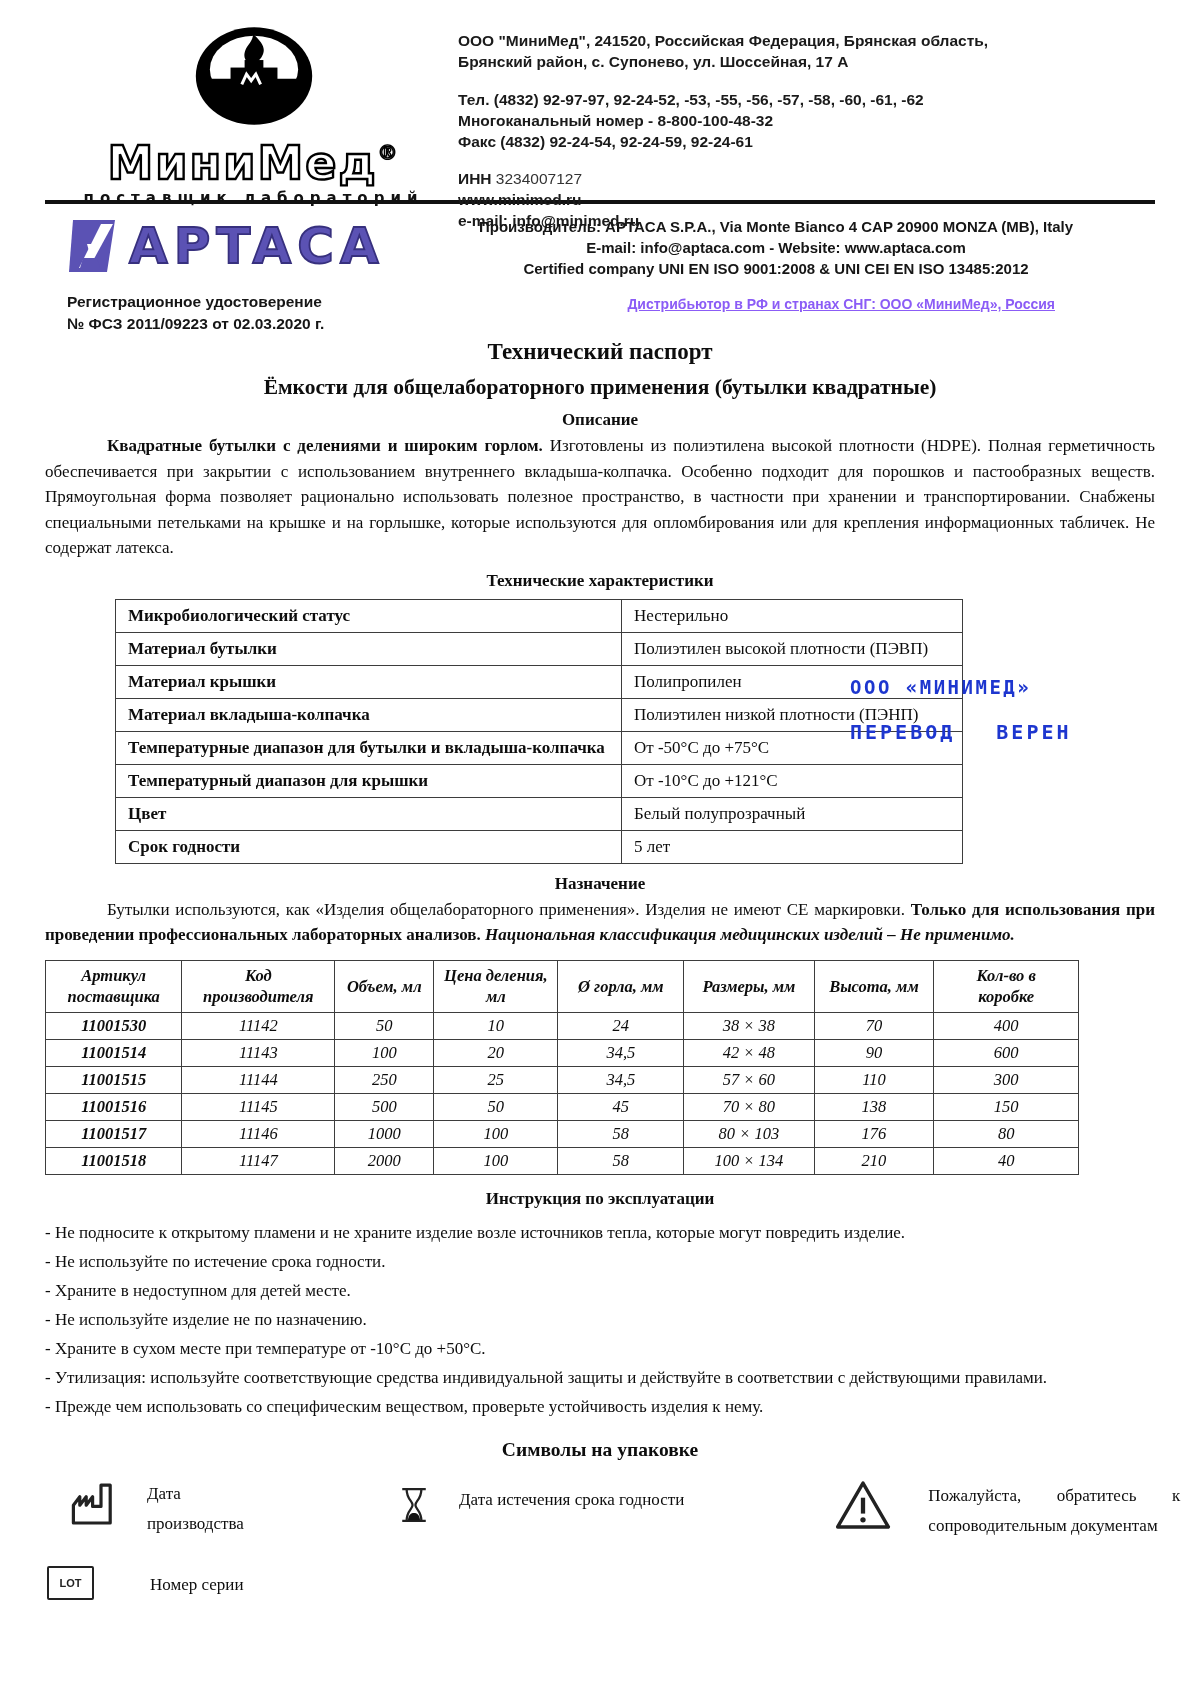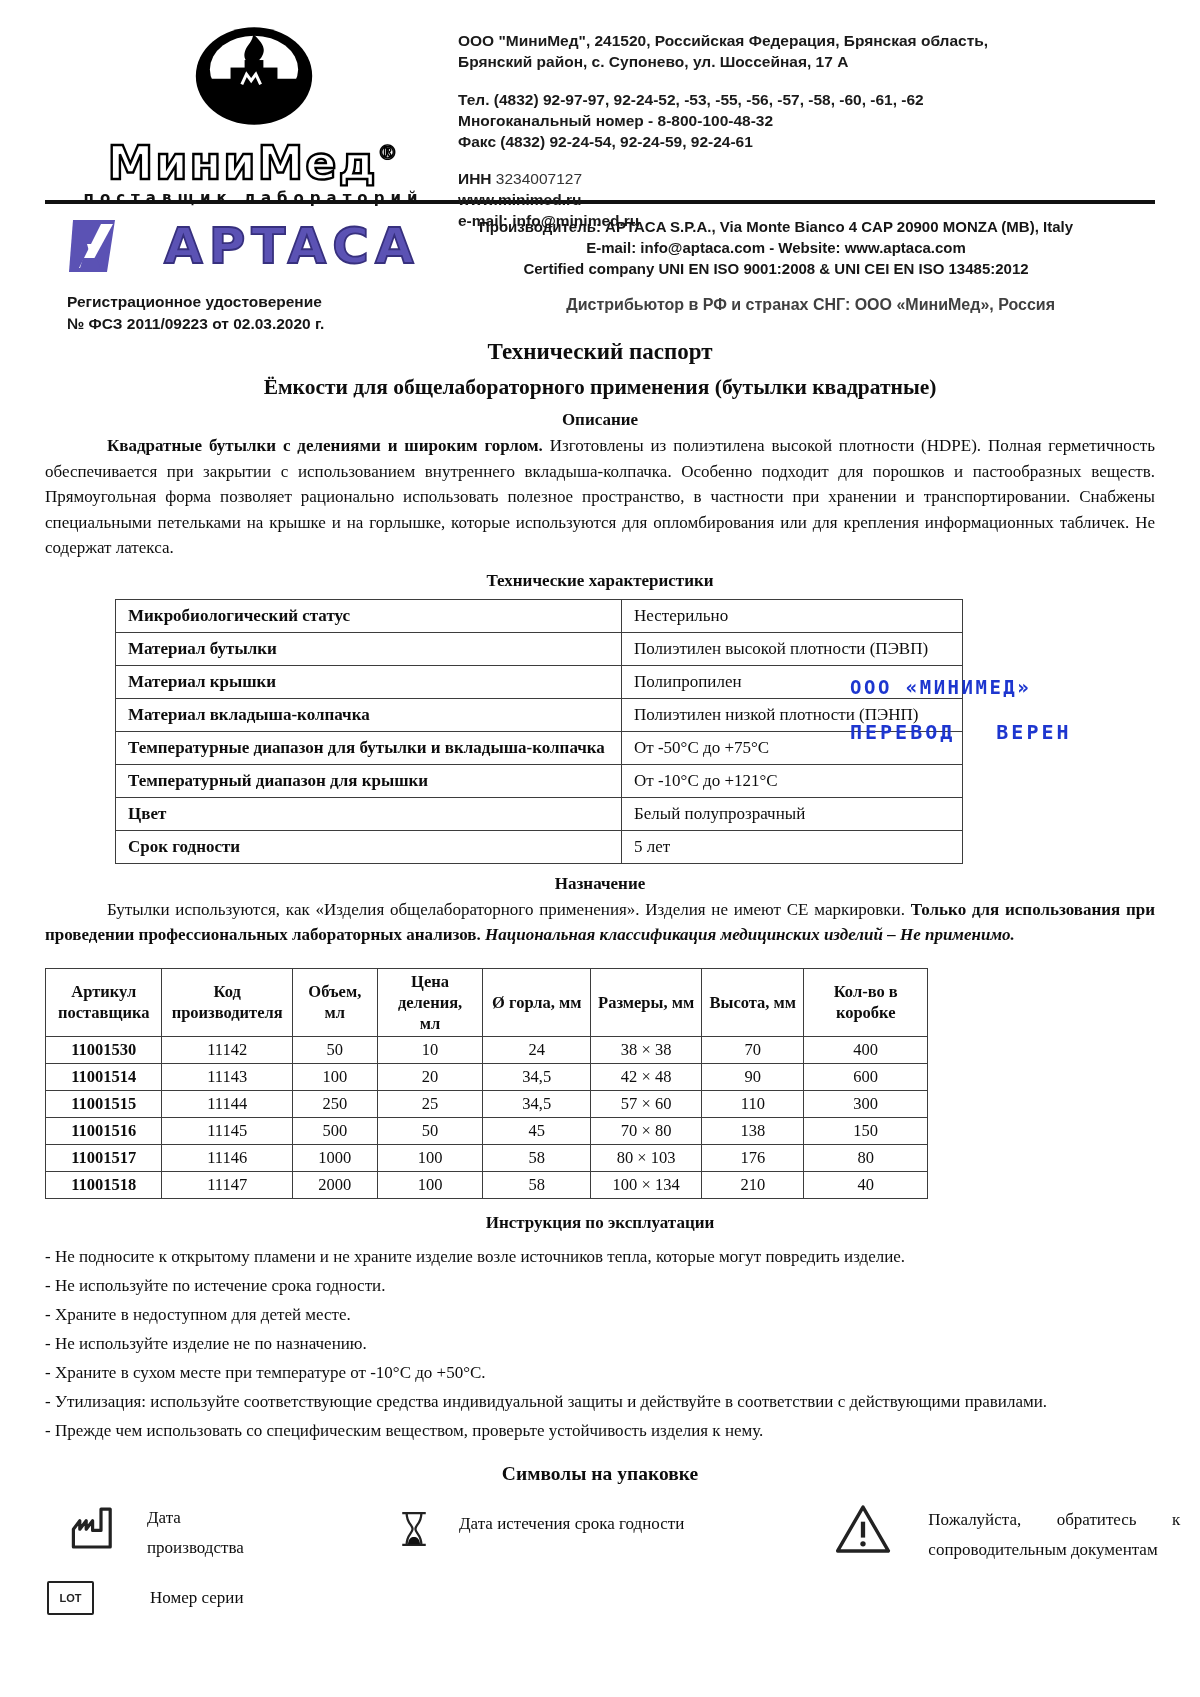--- a/index.html
+++ b/index.html
@@ -14,49 +14,49 @@
   .mm-tagline { margin-top:6px; font-family:"DejaVu Sans",sans-serif; font-weight:bold; font-size:15px; letter-spacing:6px; color:#111; }
   .mm-contact { width:575px; margin-left:18px; padding-top:6px; font-family:"Liberation Sans","DejaVu Sans",sans-serif; font-weight:bold; font-size:15.5px; line-height:21px; color:#1a1a1a; }
   .mm-contact .gap { height:17px; }
   .inn-row { display:flex; justify-content:space-between; margin-top:16px;flex-direction:column; }
   .inn-val { font-weight:normal; color:#333; }
 
   .black-rule { height:4px; background:#111; margin-top:8px; }
 
   
   .aptaca-row { display:flex; margin-top:8px; min-height:62px; }
-  .aptaca-logo { display:flex; align-items:center; width:352px; padding-left:22px;gap:35px; }
+  .aptaca-logo { display:flex; align-items:center; width:352px; padding-left:22px; }
   .aptaca-word { font-family:"DejaVu Sans",sans-serif; font-weight:bold; font-size:50px; line-height:52px; letter-spacing:6px; color:#5b52b4; -webkit-text-stroke:1.8px #37307e; margin-left:8px; }
   .aptaca-info { flex:1; text-align:center; padding-top:4px; font-family:"Liberation Sans","DejaVu Sans",sans-serif; font-weight:bold; font-size:15px; line-height:21px; color:#161616; }
 
   
   .reg-row { display:flex; justify-content:space-between; margin-top:12px; }
   .reg-cert { width:430px; padding-left:22px; font-family:"Liberation Sans","DejaVu Sans",sans-serif; font-weight:bold; font-size:15.5px; line-height:22px; color:#161616; }
-  .distributor { padding-top:5px; padding-right:100px; font-family:"Liberation Sans","DejaVu Sans",sans-serif; font-weight:bold; font-size:16px; color:#404040; }
+  .distributor { padding-top:5px; padding-right:100px; font-family:"Liberation Sans","DejaVu Sans",sans-serif; font-weight:bold; font-size:14px; color:#8b5cf6;text-decoration:underline; }
 
   
   .h-center { text-align:center; font-weight:bold; }
   .doc-type { margin-top:4px; font-size:23px; }
   .doc-title { margin-top:10px; font-size:21.5px; }
   .sec-head { margin-top:10px; font-size:17px; }
   .para { margin-top:3px; font-size:17px; line-height:25.5px; text-align:justify; }
   .para.indent { text-indent:62px; }
 
   
   .tech-table { border-collapse:collapse; margin:8px 0 0 70px; width:848px; }
   .tech-table td { border:1.6px solid #3d3d3d; font-size:17px; padding:6px 12px; height:27px; }
   .tech-table td.lbl { font-weight:bold; width:506px; }
 
   
   .stamp { position:absolute; left:850px; top:676px; font-family:"DejaVu Sans Mono",monospace; font-weight:bold; color:#1d36cf; white-space:nowrap; }
   .stamp-l1 { font-size:19px; letter-spacing:2.5px; }
   .stamp-l2 { margin-top:22px; font-size:20px; letter-spacing:3px; word-spacing:26px; }
 
   
-  .ptable { border-collapse:collapse; width:883px; margin-top:20px; table-layout:fixed; }
+  .ptable { border-collapse:collapse; width:1034px; margin-top:12px; table-layout:fixed;font-style:italic; }
   .ptable th, .ptable td { border:1.6px solid #3d3d3d; text-align:center; font-size:16.5px; padding:2px 4px; }
   .ptable th { font-weight:bold; white-space:pre-line; line-height:21px; height:52px; }
   .ptable td { height:27px; }
   .ptable td:first-child { font-weight:bold; }
   .c1{width:13.2%}.c2{width:14.8%}.c3{width:9.6%}.c4{width:12.0%}.c5{width:12.2%}.c6{width:12.6%}.c7{width:11.6%}.c8{width:14.0%}
 
   
   .instr-head { margin-top:14px; font-size:17px; }
   .instr-list { margin-top:9px; }
   .instr-item { font-size:17px; line-height:29px; padding-left:14px; text-indent:-14px; }
@@ -66,21 +66,21 @@
   .sym-row { display:flex; margin-top:18px; align-items:flex-start; }
   .sym-item { display:flex; align-items:flex-start; }
   .sym-label { font-size:17px; line-height:30px; }
   .icon-box svg { display:block; }
   .stroke { fill:none; stroke:#222; stroke-width:1.6; stroke-linejoin:round; stroke-linecap:square; }
   .lab-factory { width:132px; margin-left:28px; }
   .item-expiry { margin-left:118px; }
   .lab-expiry { margin-left:28px; white-space:nowrap; margin-top:6px; }
   .item-warn { margin-left:150px; }
   .lab-warn { width:252px; margin-left:36px; text-align:justify; margin-top:2px; }
-  .lot-row { margin-top:16px; display:flex; align-items:center; }
+  .lot-row { margin-top:25px; display:flex; align-items:flex-end; }
   .lot-glyph { border:2px solid #222; border-radius:2px; width:47px; height:34px; margin-left:2px; display:flex; align-items:center; justify-content:center; font-family:"Liberation Sans","DejaVu Sans",sans-serif; font-size:11px; font-weight:bold; color:#222; }
   .lab-lot { margin-left:56px; margin-top:1px; }
 </style>
 </head>
 <body>
 
 <div class="page">
 
   <header class="mm-header">
     <div class="mm-logo-col">

